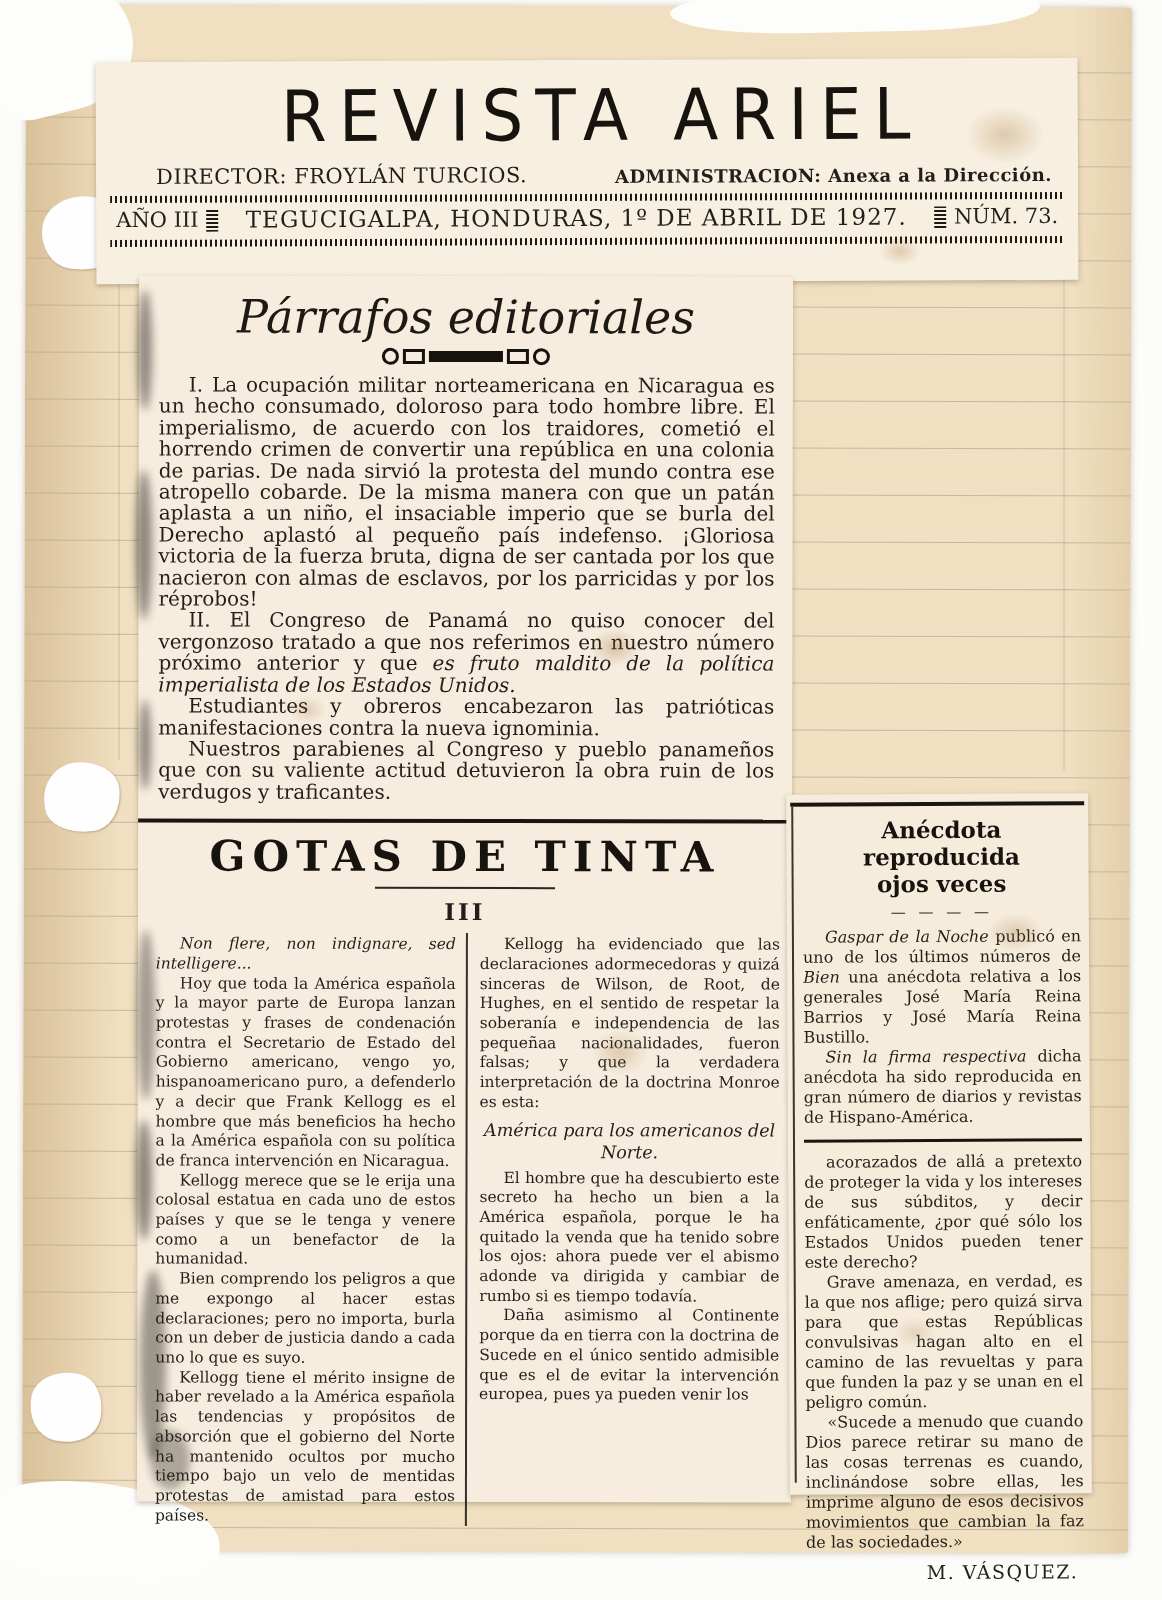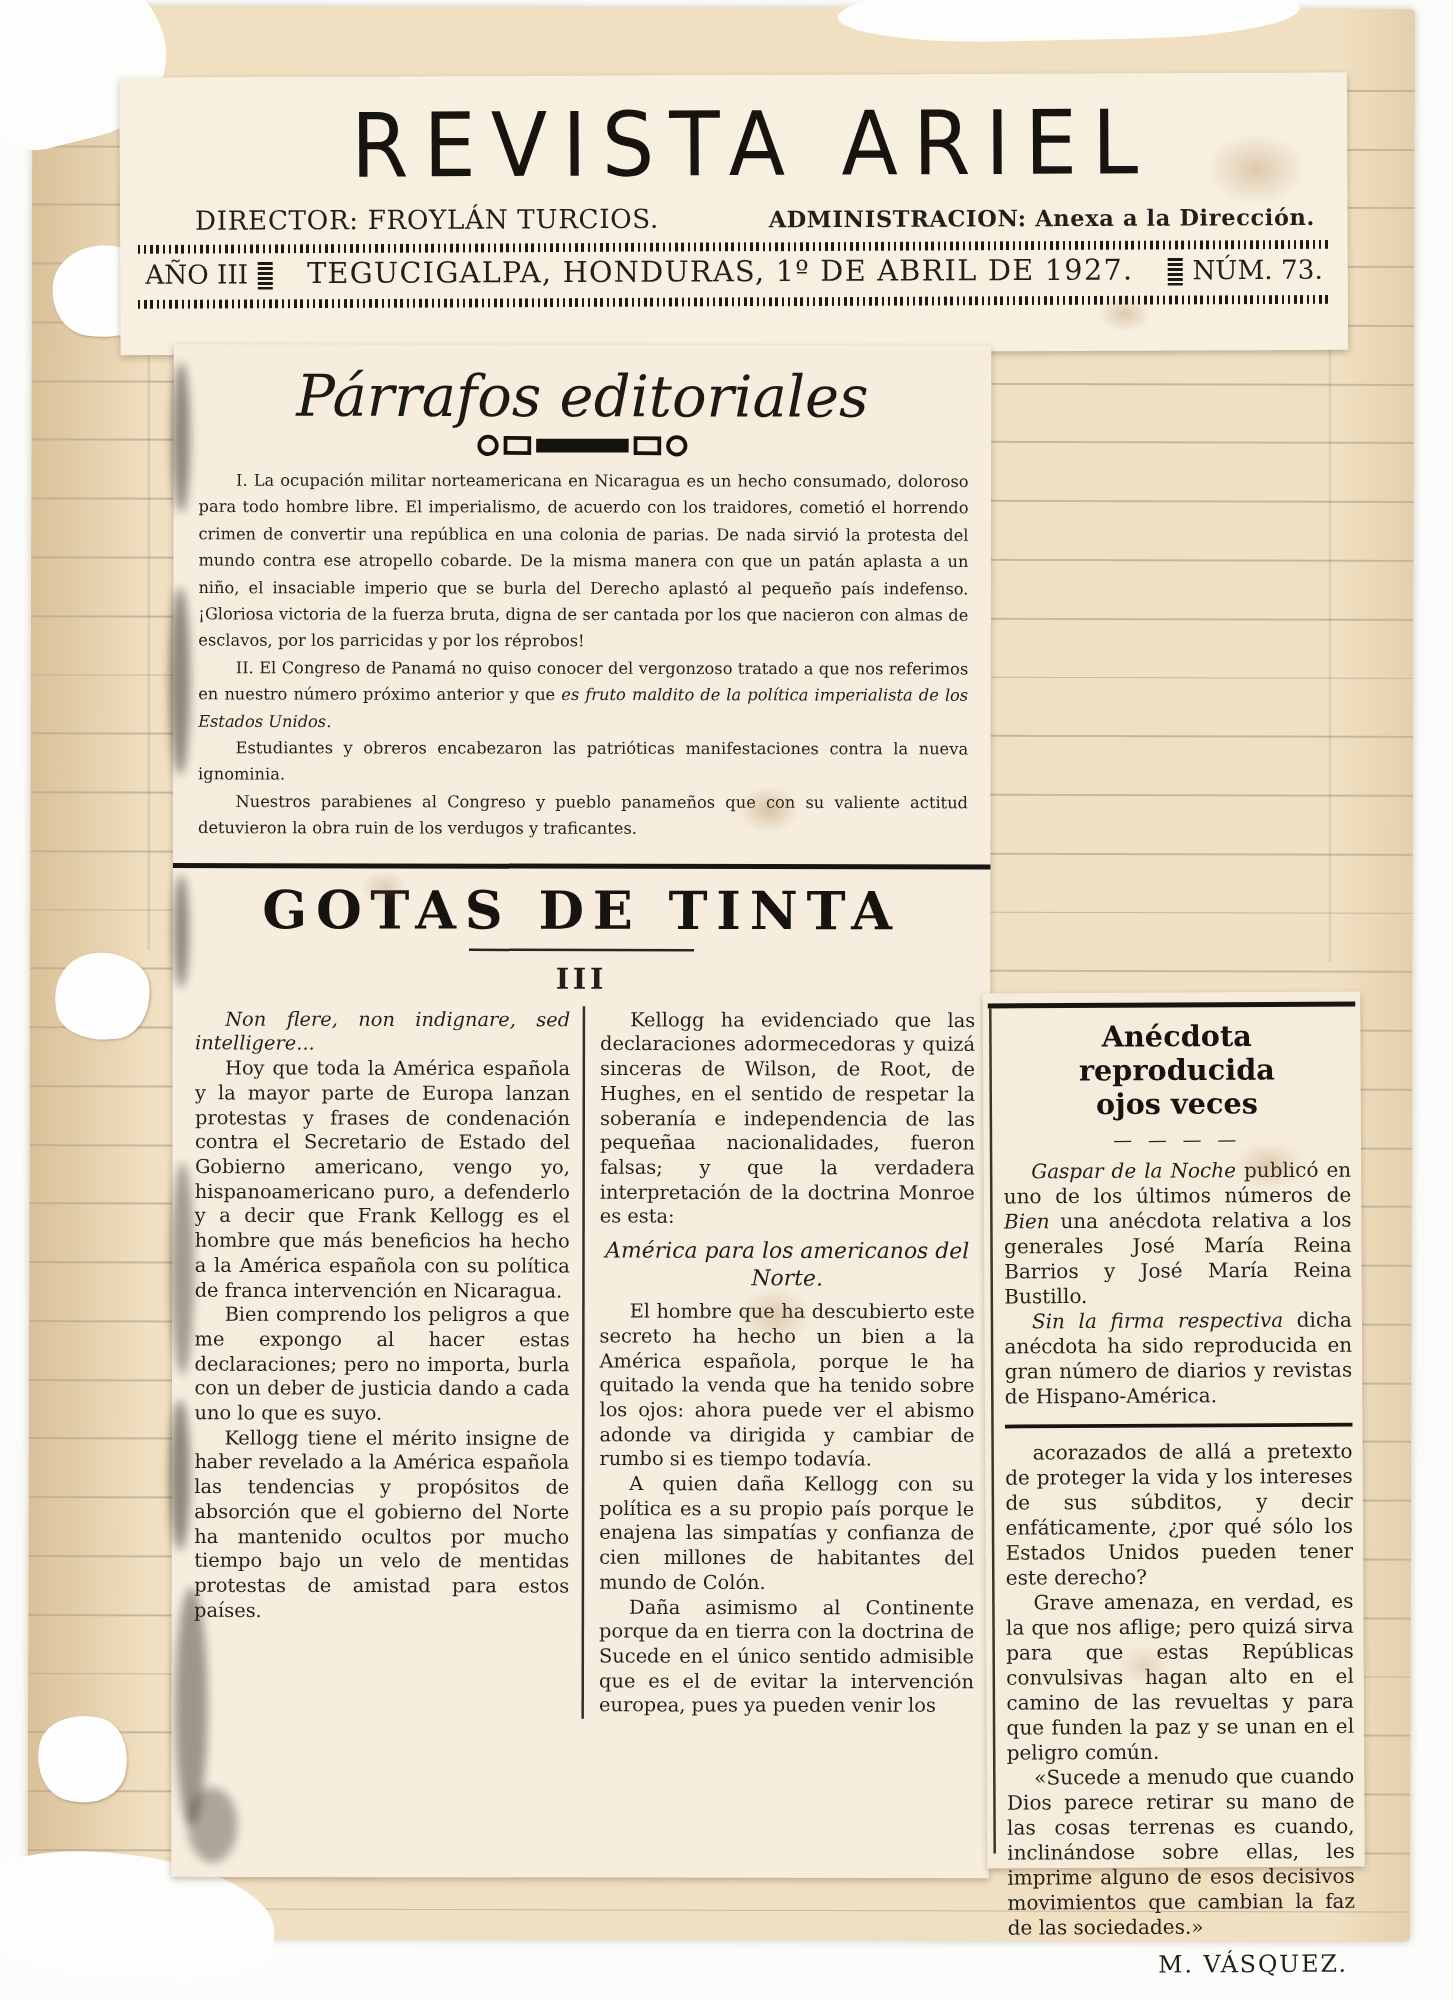--- a/index.html
+++ b/index.html
@@ -51,21 +51,21 @@
     background:repeating-linear-gradient(180deg,#1d1a16 0 2px,rgba(0,0,0,0) 2px 4px);}
   .date-center{letter-spacing:1px;font-variant:small-caps;font-size:23px;}
 
   
   .clip-editorial{left:138px;top:276px;width:654px;height:1226px;background:#f6edde;transform:rotate(.1deg);}
   .edit-title{margin:14px 0 2px 0;text-align:center;font-style:italic;font-size:46px;font-weight:500;color:#1d1914;}
   .orn{display:flex;justify-content:center;align-items:center;gap:4px;margin:4px 0 10px 0;}
   .orn .ring{width:11px;height:11px;border:3px solid #16130f;border-radius:50%;}
   .orn .box{width:16px;height:9px;border:3px solid #16130f;}
   .orn .bar{width:74px;height:11px;background:#16130f;}
-  .edit-body{padding:0 18px 0 20px;font-size:13px;line-height:21.4px;text-align:justify;}
+  .edit-body{padding:0 18px 0 20px;font-size:20px;line-height:21.4px;text-align:justify;}
   .edit-body p{margin:0;text-indent:30px;}
   .gotas-rule{border:0;border-top:4px solid #191611;margin:16px 0 0 0;}
   .gotas-title{margin:12px 0 0 0;text-align:center;font-size:42px;font-weight:bold;
     letter-spacing:7px;font-variant:small-caps;color:#17130f;line-height:1.05;}
   .gotas-thin{width:180px;border:0;border-top:2px solid #2a2620;margin:8px auto 0 auto;}
   .gotas-num{margin:9px 0 8px 0;text-align:center;font-size:23px;font-weight:bold;letter-spacing:3px;}
   .cols{display:flex;align-items:stretch;padding:0 6px 0 10px;}
   .col{width:50%;font-size:15.5px;line-height:19.7px;text-align:justify;}
   .col p{margin:0;text-indent:24px;}
   .col-left{padding:2px 10px 0 8px;border-right:2px solid #33302a;}
@@ -144,28 +144,28 @@
 
     <hr class="gotas-rule">
     <h2 class="gotas-title">GOTAS DE TINTA</h2>
     <hr class="gotas-thin">
     <div class="gotas-num">III</div>
 
     <div class="cols">
       <div class="col col-left">
         <p class="ital">Non flere, non indignare, sed intelligere...</p>
         <p>Hoy que toda la América española y la mayor parte de Europa lanzan protestas y frases de condenación contra el Secretario de Estado del Gobierno americano, vengo yo, hispanoamericano puro, a defenderlo y a decir que Frank Kellogg es el hombre que más beneficios ha hecho a la América española con su política de franca intervención en Nicaragua.</p>
+        <p>Kellogg merece que se le erija una colosal estatua en cada uno de estos países y que se le tenga y venere como a un benefactor de la humanidad.</p>
         <p>Bien comprendo los peligros a que me expongo al hacer estas declaraciones; pero no importa, burla con un deber de justicia dando a cada uno lo que es suyo.</p>
         <p>Kellogg tiene el mérito insigne de haber revelado a la América española las tendencias y propósitos de absorción que el gobierno del Norte ha mantenido ocultos por mucho tiempo bajo un velo de mentidas protestas de amistad para estos países.</p>
       </div>
       <div class="col col-right">
         <p>Kellogg ha evidenciado que las declaraciones adormecedoras y quizá sinceras de Wilson, de Root, de Hughes, en el sentido de respetar la soberanía e independencia de las pequeñaa nacionalidades, fueron falsas; y que la verdadera interpretación de la doctrina Monroe es esta:</p>
         <p class="motto">América para los americanos del Norte.</p>
         <p>El hombre que ha descubierto este secreto ha hecho un bien a la América española, porque le ha quitado la venda que ha tenido sobre los ojos: ahora puede ver el abismo adonde va dirigida y cambiar de rumbo si es tiempo todavía.</p>
-        <p>A quien daña Kellogg con su política es a su propio país porque le enajena las simpatías y confianza de cien millones de habitantes del mundo de Colón.</p>
         <p>Daña asimismo al Continente porque da en tierra con la doctrina de Sucede en el único sentido admisible que es el de evitar la intervención europea, pues ya pueden venir los</p>
       </div>
     </div>
   </div>
 
   <div class="clip clip-anecdota">
     <hr class="anec-toprule">
     <div class="anec-inner">
       <h3 class="anec-title">
         <span>Anécdota reproducida</span><br>

